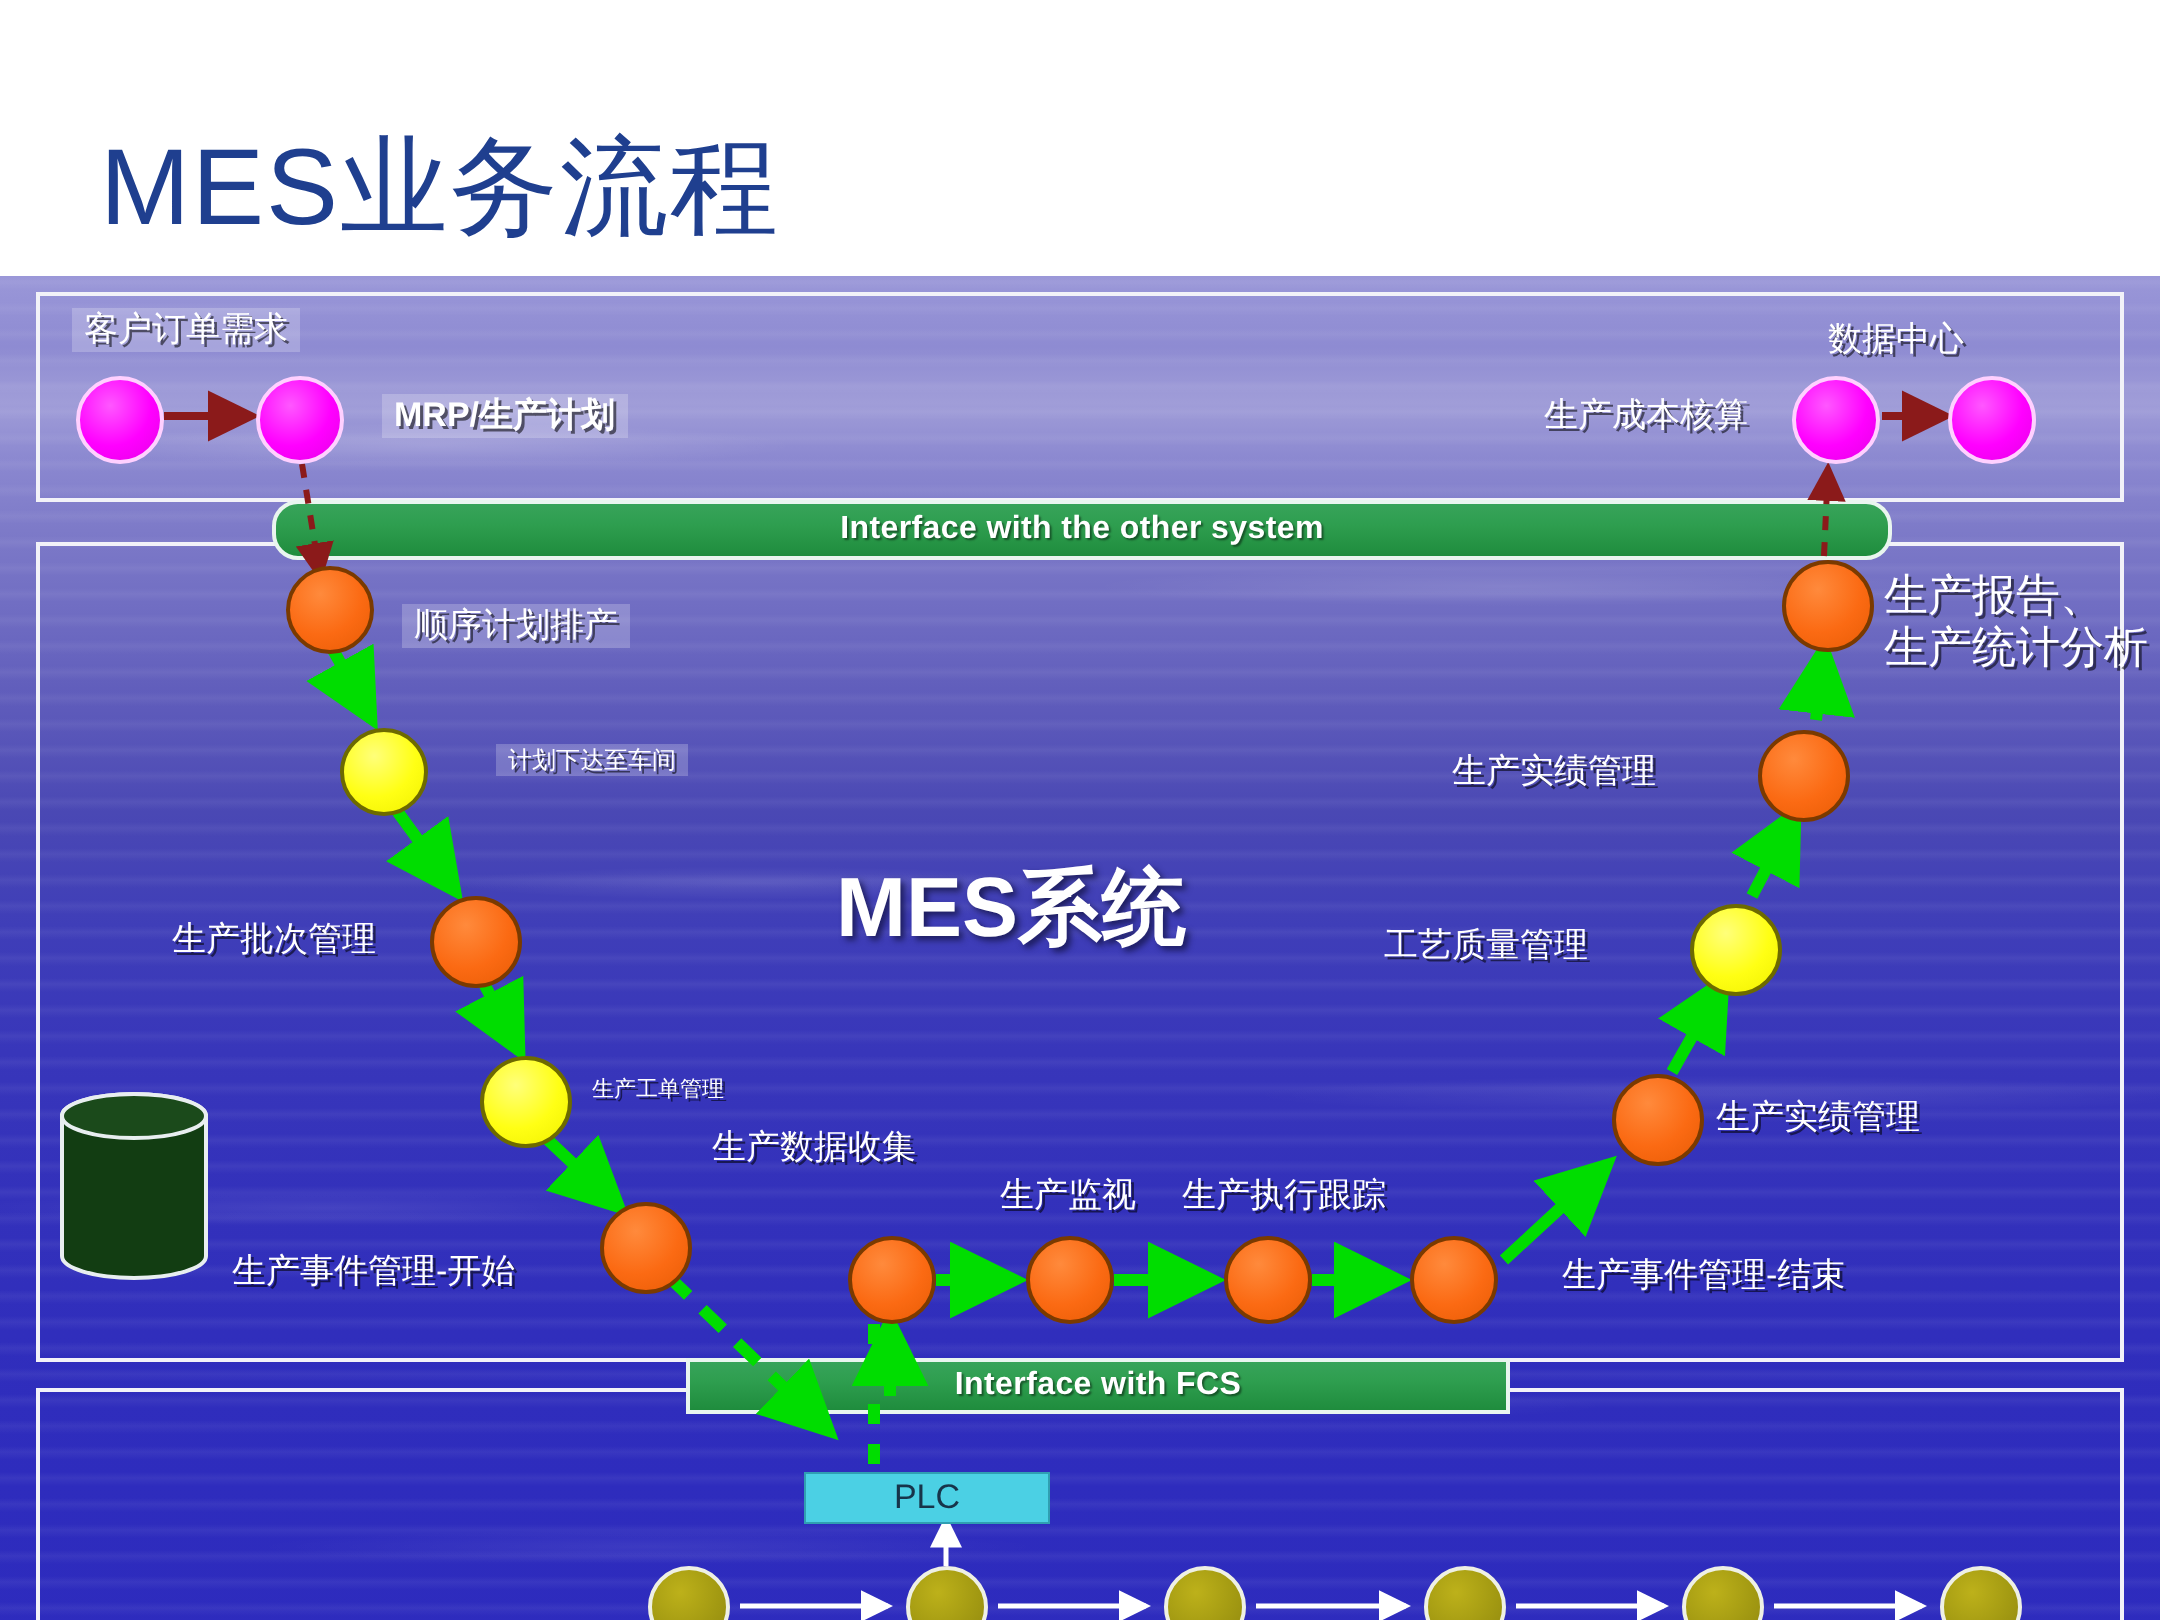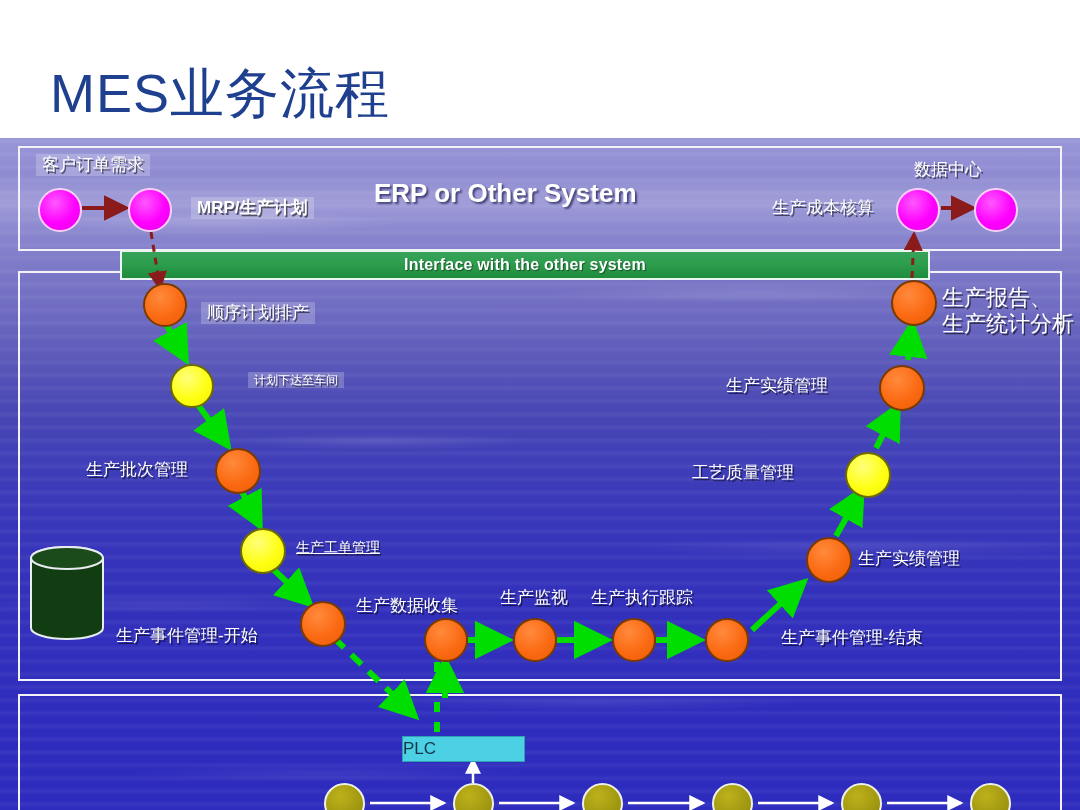--- a/index.html
+++ b/index.html
@@ -112,21 +112,21 @@
   #fcsHeading{
     position:absolute;color:#ffffff;font-weight:bold;
     text-shadow:2px 2px 3px rgba(20,20,70,.8);
     white-space:nowrap;letter-spacing:2px;
   }
 
   
   #plcBox{
     position:absolute;box-sizing:border-box;
     background:#4bd0e4;border:1px solid #2f9fb2;
-    color:#17344a;display:flex;align-items:center;
+    color:#17344a;display:flex;align-items:center;justify-content:center;
   }
 
   
   #dbCyl{position:absolute;}
 
   svg.overlay{position:absolute;left:0;top:0;width:1080px;height:706px;pointer-events:none;}
 </style>
 </head>
 <body>
 
@@ -137,24 +137,27 @@
   <div id="canvas">
     <div class="water"></div>
     <div class="water2"></div>
 
     <div class="panel" style="left:18px;top:8px;width:1044px;height:105px;"></div>
 
     <div class="panel" style="left:18px;top:133px;width:1044px;height:410px;"></div>
 
     <div class="panel" style="left:18px;top:556px;width:1044px;height:140px;"></div>
 
-    <div id="erpHeading" style="left:374px;top:40px;font-size:26px;">ERP or Other System</div>
-
-    <div class="banner" style="left:120px;top:112px;width:810px;height:30px;font-size:16px;">
+    <div id="mesHeading" style="left:418px;top:288px;font-size:42px;">MES系统</div>
+
+    <div class="banner" style="left:136px;top:112px;width:810px;height:30px;font-size:16px;border-radius:13px;">
       <span>Interface with the other system</span>
+    </div>
+    <div class="banner" style="left:343px;top:541px;width:412px;height:28px;font-size:16px;">
+      <span>Interface with FCS</span>
     </div>
 
     <svg class="overlay" viewBox="0 0 1080 706">
       <defs>
         <marker id="arrGreen" markerWidth="7" markerHeight="7" refX="5.5" refY="3.2" orient="auto">
           <path d="M0,0 L6.5,3.2 L0,6.4 z" fill="#00dd00"></path>
         </marker>
         <marker id="arrRed" markerWidth="7" markerHeight="7" refX="5.5" refY="3.2" orient="auto">
           <path d="M0,0 L6.5,3.2 L0,6.4 z" fill="#8b1a1a"></path>
         </marker>
@@ -212,29 +215,29 @@
 
     <div class="node orange" style="left:143px;top:145px;width:44px;height:44px;"></div>
     <div class="node yellow" style="left:170px;top:226px;width:44px;height:44px;"></div>
     <div class="node orange" style="left:215px;top:310px;width:46px;height:46px;"></div>
     <div class="node yellow" style="left:240px;top:390px;width:46px;height:46px;"></div>
     <div class="node orange" style="left:300px;top:463px;width:46px;height:46px;"></div>
 
     <div class="lbl boxed shadow" style="left:201px;top:164px;font-size:17px;">顺序计划排产</div>
     <div class="lbl boxed shadow" style="left:248px;top:234px;font-size:12px;">计划下达至车间</div>
     <div class="lbl shadow" style="left:86px;top:322px;font-size:17px;">生产批次管理</div>
-    <div class="lbl shadow" style="left:296px;top:401px;font-size:14px;text-decoration:underline;">生产工单管理</div>
+    <div class="lbl shadow" style="left:296px;top:401px;font-size:11px;">生产工单管理</div>
     <div class="lbl shadow" style="left:116px;top:488px;font-size:17px;">生产事件管理-开始</div>
 
     <div class="node orange" style="left:424px;top:480px;width:44px;height:44px;"></div>
     <div class="node orange" style="left:513px;top:480px;width:44px;height:44px;"></div>
     <div class="node orange" style="left:612px;top:480px;width:44px;height:44px;"></div>
     <div class="node orange" style="left:705px;top:480px;width:44px;height:44px;"></div>
 
-    <div class="lbl shadow" style="left:356px;top:458px;font-size:17px;">生产数据收集</div>
+    <div class="lbl shadow" style="left:356px;top:426px;font-size:17px;">生产数据收集</div>
     <div class="lbl shadow" style="left:500px;top:450px;font-size:17px;">生产监视</div>
     <div class="lbl shadow" style="left:591px;top:450px;font-size:17px;">生产执行跟踪</div>
     <div class="lbl shadow" style="left:781px;top:490px;font-size:17px;">生产事件管理-结束</div>
 
     <div class="node orange" style="left:806px;top:399px;width:46px;height:46px;"></div>
     <div class="node yellow" style="left:845px;top:314px;width:46px;height:46px;"></div>
     <div class="node orange" style="left:879px;top:227px;width:46px;height:46px;"></div>
     <div class="node orange" style="left:891px;top:142px;width:46px;height:46px;"></div>
 
     <div class="lbl shadow" style="left:858px;top:411px;font-size:17px;">生产实绩管理</div>

